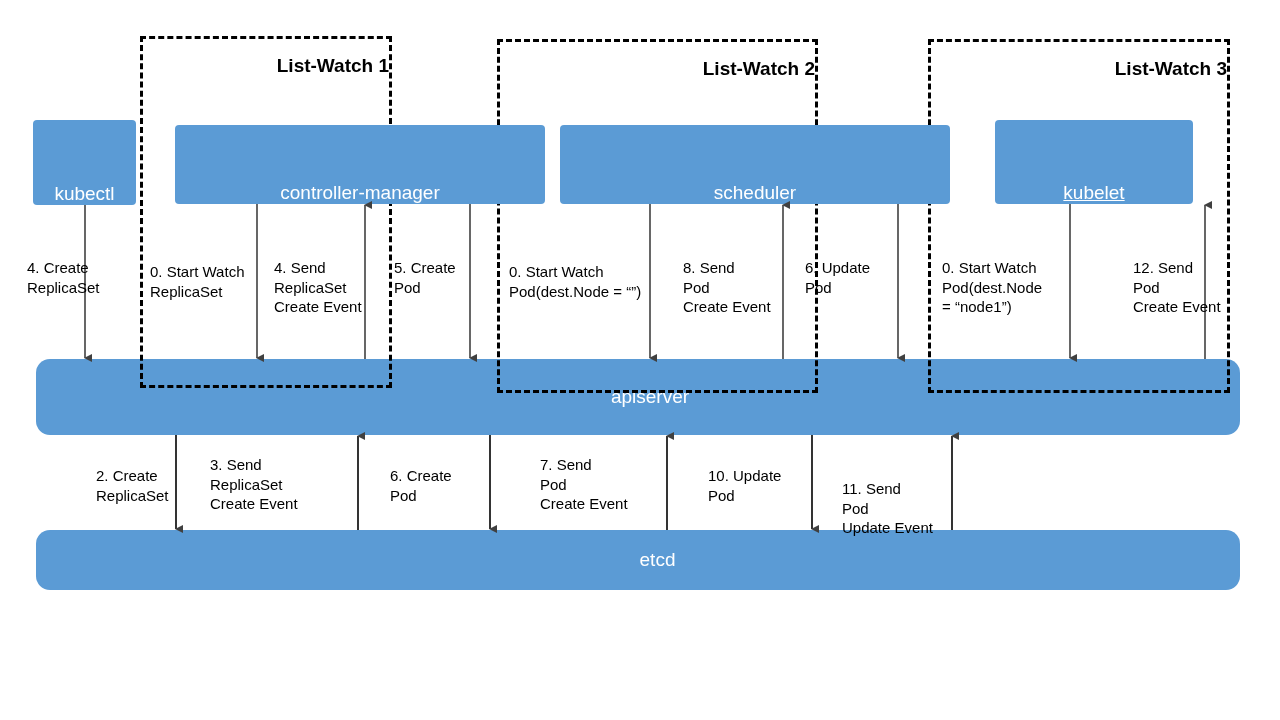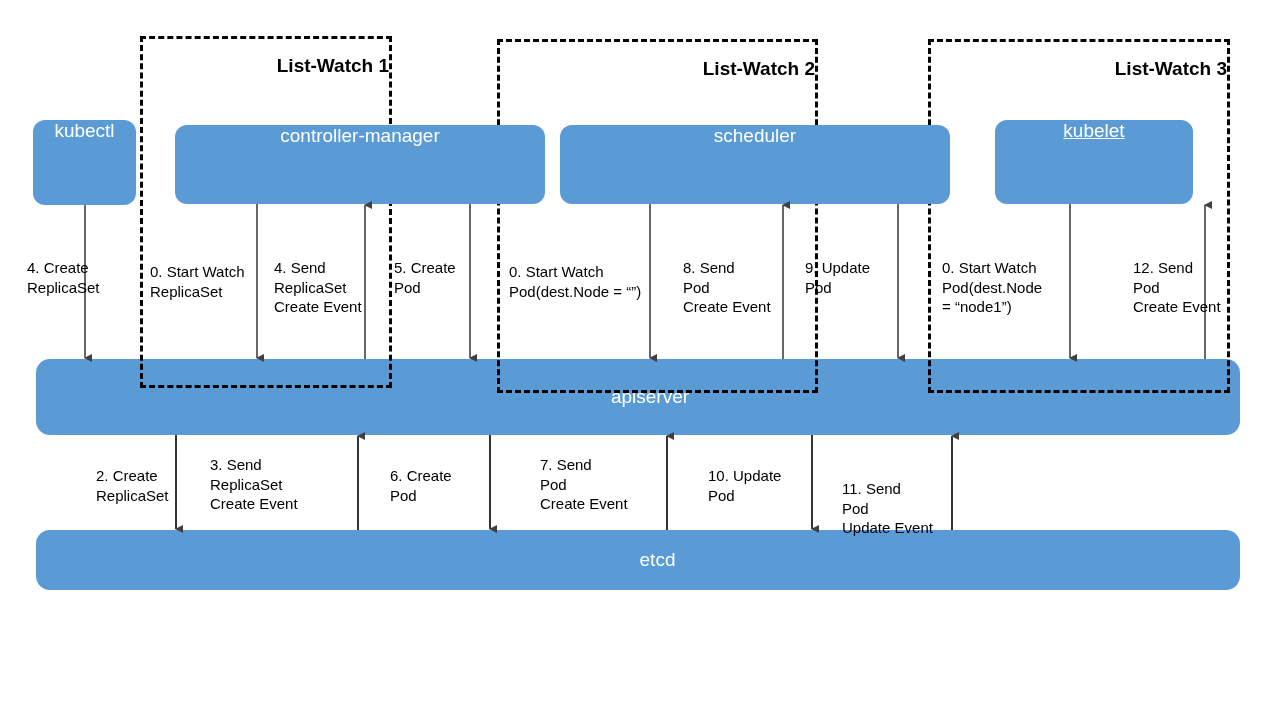--- a/index.html
+++ b/index.html
@@ -14,23 +14,23 @@
     position: relative;
     width: 1280px;
     height: 720px;
     background: #ffffff;
     overflow: hidden;
   }
   
   .node-box {
     position: absolute;
     background: #5B9BD5;
-    border-radius: 12px;
+    border-radius: 4px;
     display: flex;
-    align-items: flex-start;
+    align-items: flex-end;
     justify-content: center;
     color: #ffffff;
     font-size: 19px;
     font-weight: 400;
     box-sizing: border-box;
     z-index: 3;
   }
   .bar-box {
     position: absolute;
     background: #5B9BD5;
@@ -176,21 +176,21 @@
   <div class="edge-label" style="left:394px; top:258px; width:90px;">5. Create
 Pod</div>
 
   <div class="edge-label" style="left:509px; top:262px; width:175px;">0. Start Watch
   Pod(dest.Node = “”)</div>
 
   <div class="edge-label" style="left:683px; top:258px; width:110px;">8. Send
 Pod
 Create Event</div>
 
-  <div class="edge-label" style="left:805px; top:258px; width:95px;">9. Update
+  <div class="edge-label" style="left:805px; top:258px; width:95px;">6. Update
 Pod</div>
 
   <div class="edge-label" style="left:942px; top:258px; width:130px;">0. Start Watch
   Pod(dest.Node
 = “node1”)</div>
 
   <div class="edge-label" style="left:1090px; top:258px; width:110px;margin-left:43px;">12. Send
 Pod
 Create Event</div>
 

